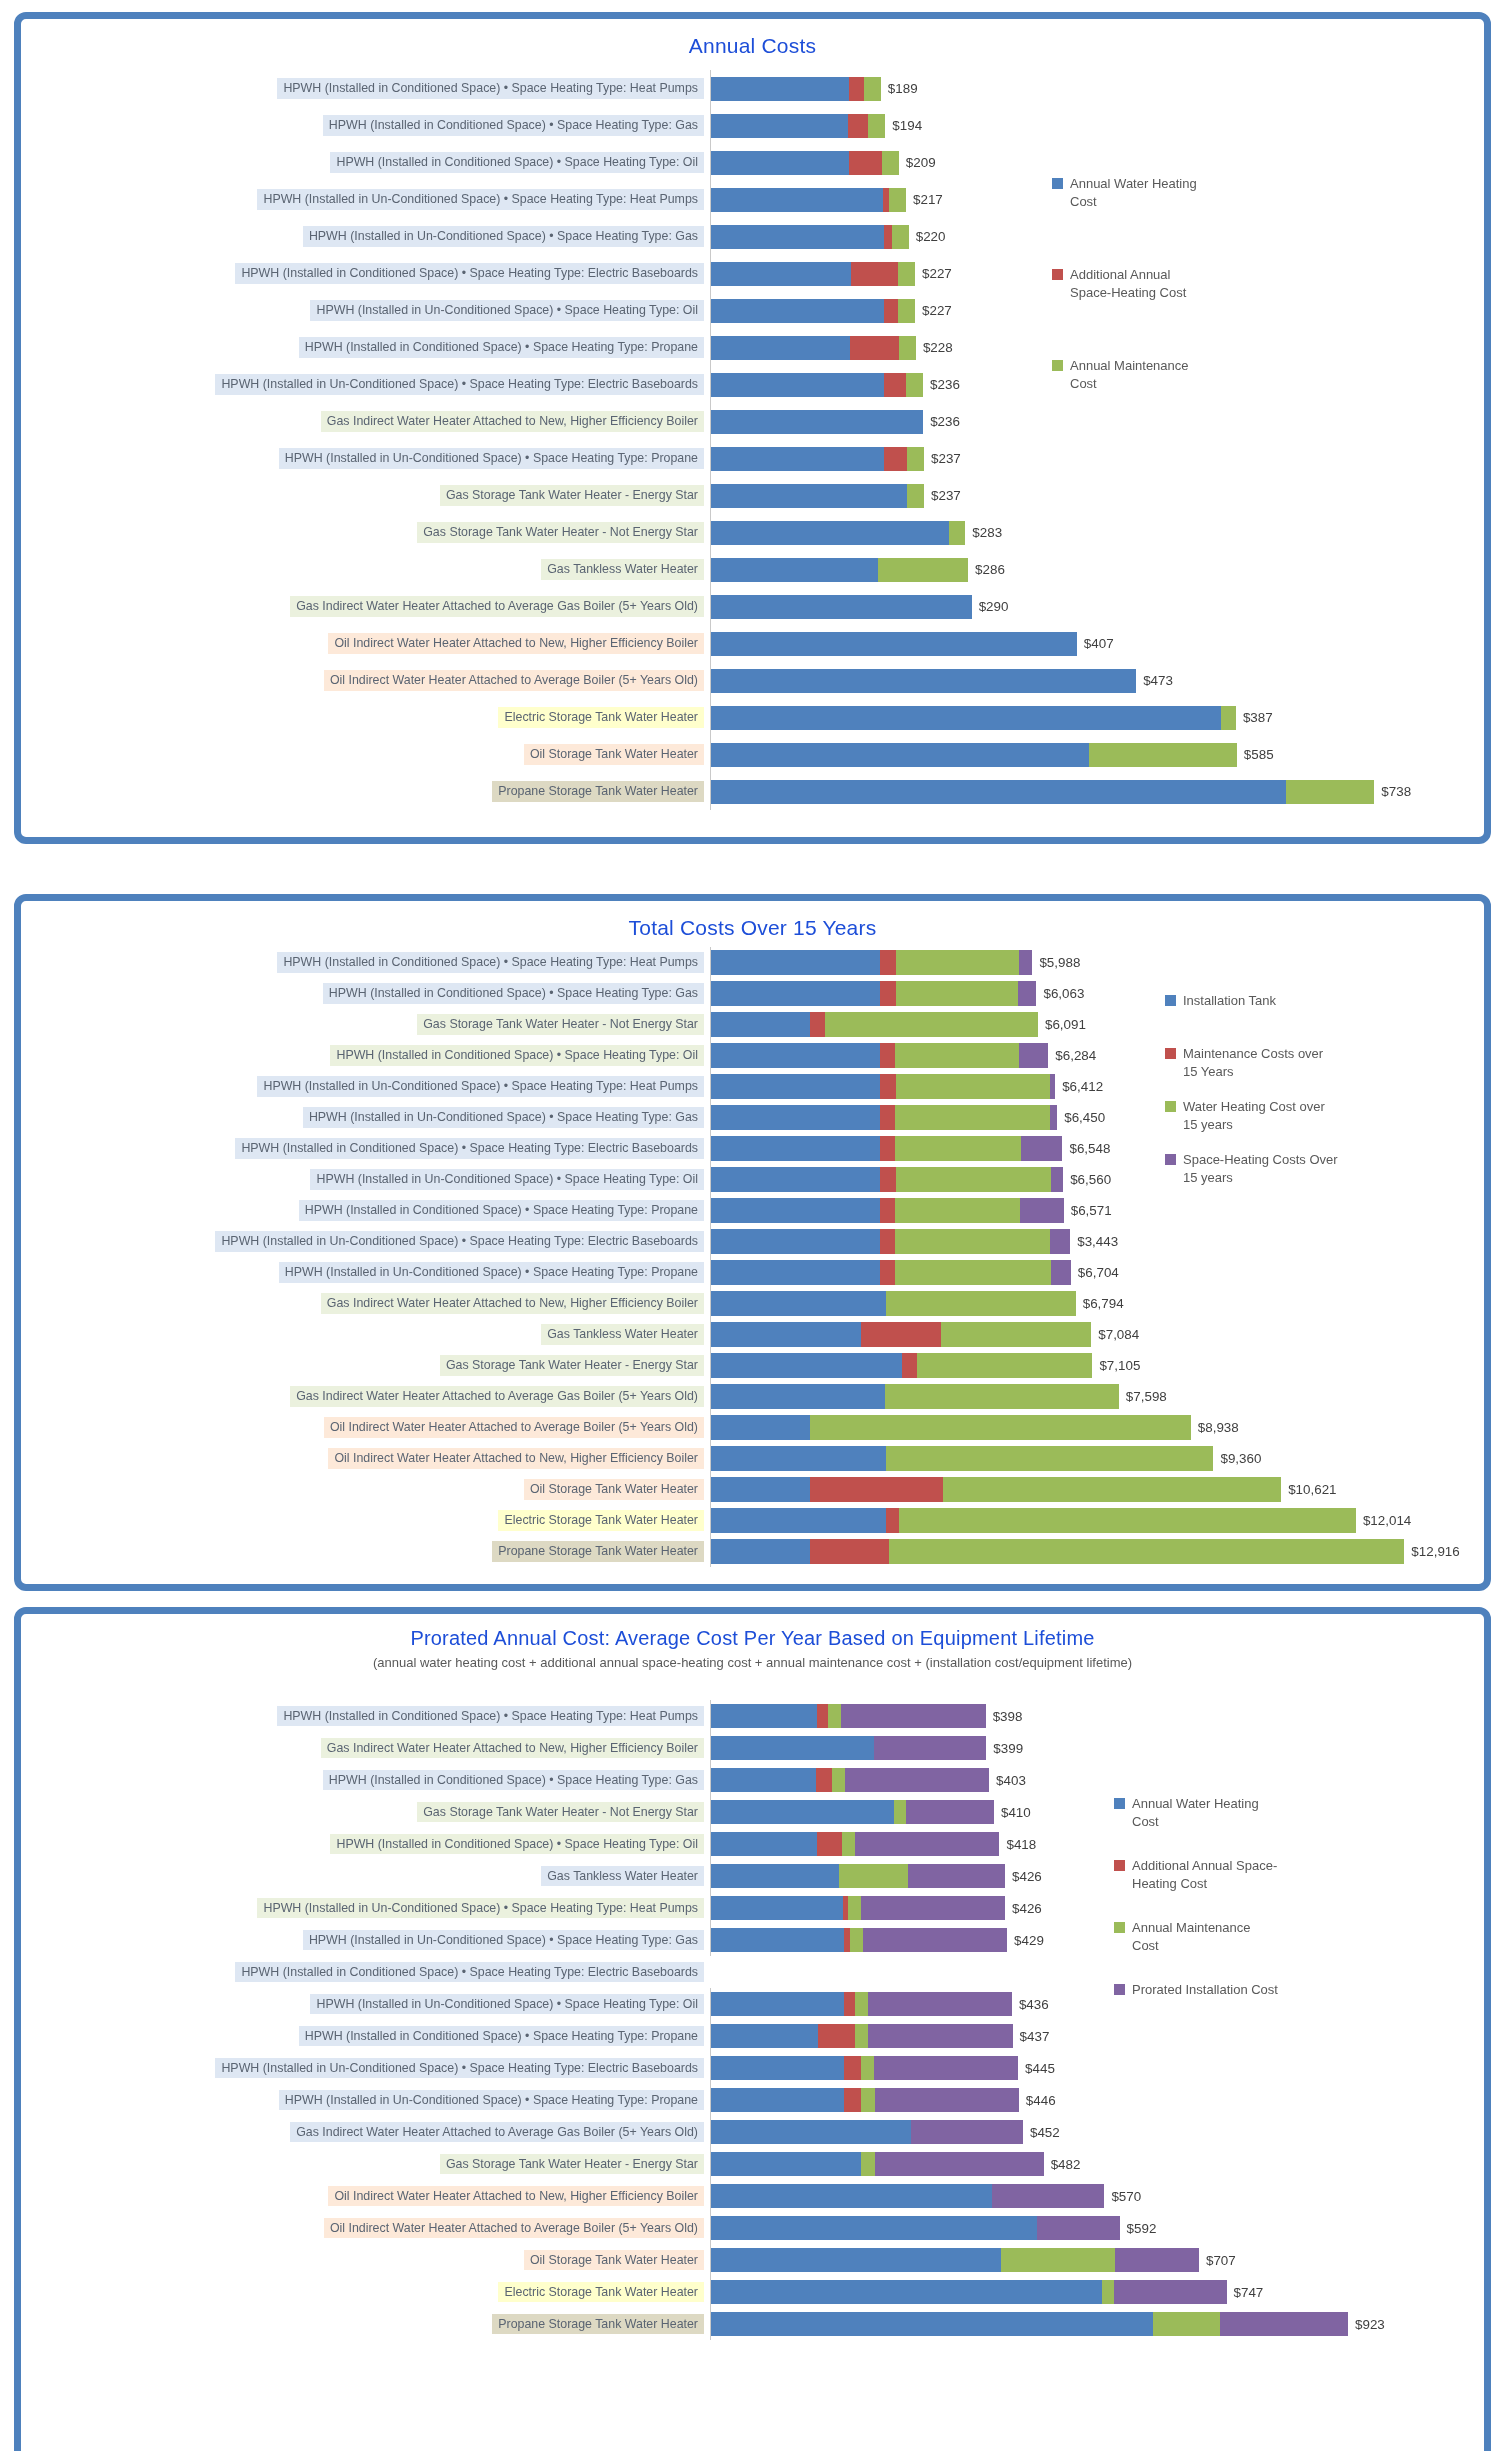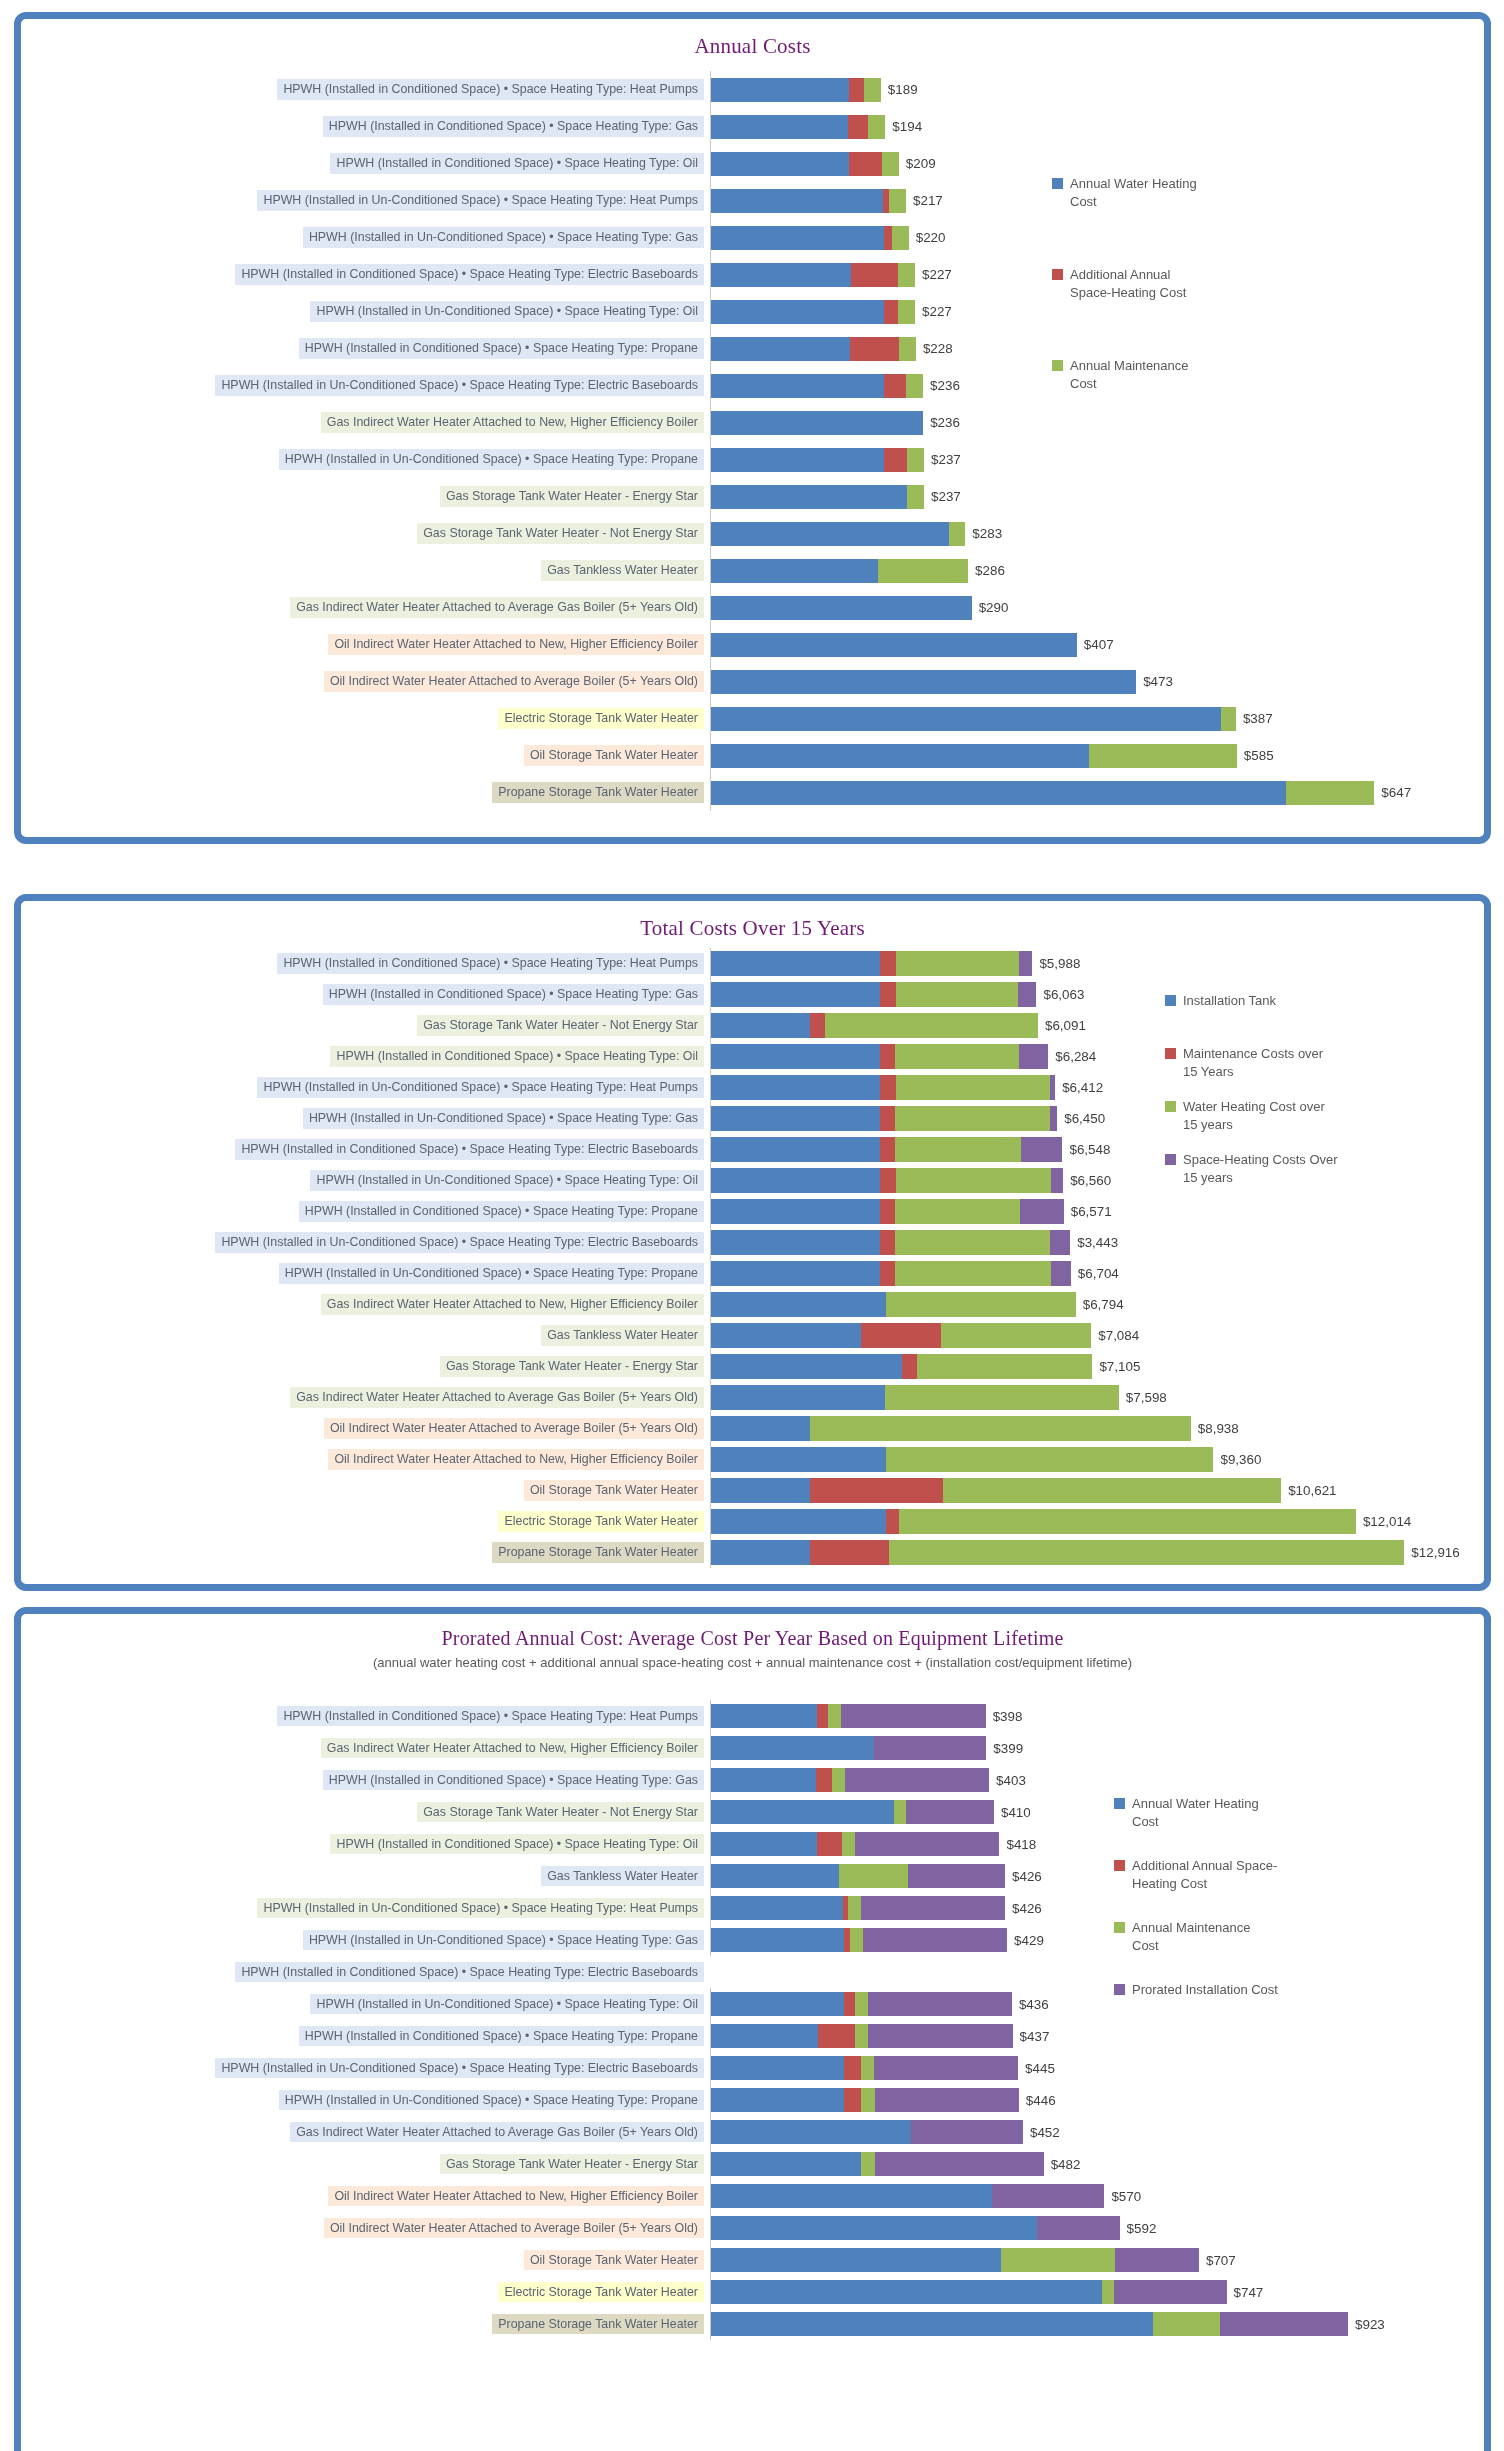--- a/index.html
+++ b/index.html
@@ -3,21 +3,21 @@
 <meta charset="utf-8">
 <style>
   html,body{margin:0;padding:0;background:#fff;}
   body{width:1505px;font-family:"Liberation Sans",sans-serif;-webkit-font-smoothing:antialiased;}
   .page{width:1505px;background:#fff;}
   .panel{box-sizing:border-box;margin:0 14px;border:7px solid #4E81BD;border-radius:12px;
          background:#fff;position:relative;overflow:hidden;}
   .panel.p0{margin-top:12px;height:832px;}
   .panel.p1{margin-top:50px;height:697px;}
   .panel.p2{margin-top:16px;height:1056px;}
-  .title{text-align:center;color:#701a75;font-size:21px;margin-top:15px;letter-spacing:0.2px;font-family:Liberation Serif, serif;}
+  .title{text-align:center;color:#1d4ed8;font-size:21px;margin-top:15px;letter-spacing:0.2px;}
   .p2 .title{font-size:20px;margin-top:13px;}
   .subtitle{text-align:center;color:#595959;font-size:13px;margin-top:5px;}
   .rows{margin-top:12px;}
   .p1 .rows{margin-top:7px;}
   .p2 .rows{margin-top:30px;}
   .row{display:flex;align-items:center;}
   .p0 .row{height:37px;}
   .p1 .row{height:31px;}
   .p2 .row{height:32px;}
   .label-cell{width:689px;flex:0 0 689px;text-align:right;padding-right:6px;box-sizing:border-box;white-space:nowrap;}
@@ -203,21 +203,21 @@
             <div class="seg" style="width: 48.8372%; background: rgb(79, 129, 189);"></div>
             <div class="seg" style="width: 19.186%; background: rgb(155, 187, 89);"></div>
             <div class="val">$585</div>
           </div>
         </div>
         <div class="row">
           <div class="label-cell"><span class="cat" style="background: rgb(221, 217, 195);">Propane Storage Tank Water Heater</span></div>
           <div class="track">
             <div class="seg" style="width: 74.4186%; background: rgb(79, 129, 189);"></div>
             <div class="seg" style="width: 11.3953%; background: rgb(155, 187, 89);"></div>
-            <div class="val">$647</div>
+            <div class="val">$738</div>
           </div>
         </div>
       </div>
     <div class="legend">
         <div class="legend-item">
           <span class="swatch" style="background: rgb(79, 129, 189);"></span>
           <span class="ltext">Annual Water Heating Cost</span>
         </div>
         <div class="legend-item">
           <span class="swatch" style="background: rgb(192, 80, 77);"></span>

